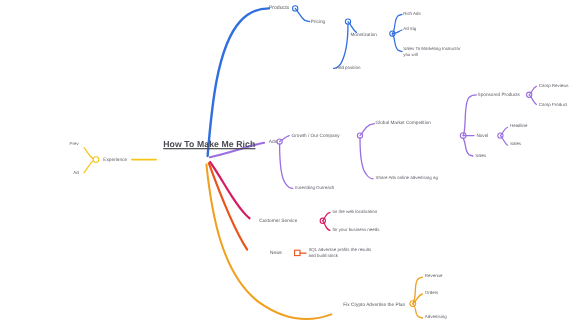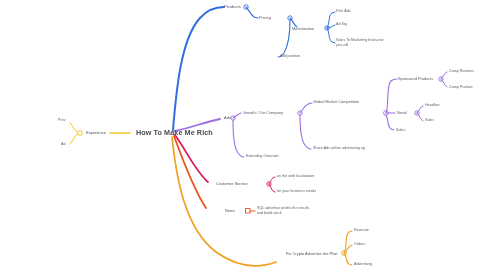--- a/index.html
+++ b/index.html
@@ -87,21 +87,21 @@
   <rect class="jsq" x="245.5" y="208.5" width="4.5" height="4.5" stroke="#e8541a"></rect>
   <path d="M250,211 L255,211" stroke="#e8541a" stroke-width="1" stroke-linecap="round"></path>
 
   <path d="M172,137 C176,175 184,228 216,252 C240,269 260,268 276,262" stroke="#f0a020" stroke-width="1.7" stroke-linecap="round"></path>
   <circle class="jnode" cx="344" cy="253" r="2.4" stroke="#f0a020"></circle>
   <path d="M344,253 C348,247 344,235 349,232 L352,231" stroke="#f0a020" stroke-width="1.1" stroke-linecap="round"></path>
   <path d="M344,253 C348,250 348,246 352,245" stroke="#f0a020" stroke-width="1.1" stroke-linecap="round"></path>
   <path d="M344,253 C348,257 345,262 349,264 L352,265" stroke="#f0a020" stroke-width="1.1" stroke-linecap="round"></path>
 </svg>
 
-<div class="node-label lbl-root" style="left:136px;top:133px;">How To Make Me Rich</div>
+<div class="node-label lbl-root" style="left:136px;top:120px;text-decoration:underline;">How To Make Me Rich</div>
 
 <div class="node-label lbl-main" style="left:86px;top:133px;font-size:4px;">Experience</div>
 <div class="node-label lbl-leaf" style="left:58px;top:121px;">Prev</div>
 <div class="node-label lbl-leaf" style="left:61px;top:145px;">Ad</div>
 
 <div class="node-label lbl-main" style="left:224px;top:7px;">Products</div>
 <div class="node-label lbl-sub" style="left:259px;top:18px;">Pricing</div>
 <div class="node-label lbl-sub" style="left:292px;top:29px;">Monetization</div>
 <div class="node-label lbl-leaf" style="left:336px;top:12px;">Rich Ads</div>
 <div class="node-label lbl-leaf" style="left:336px;top:25px;">Ad Sig</div>

